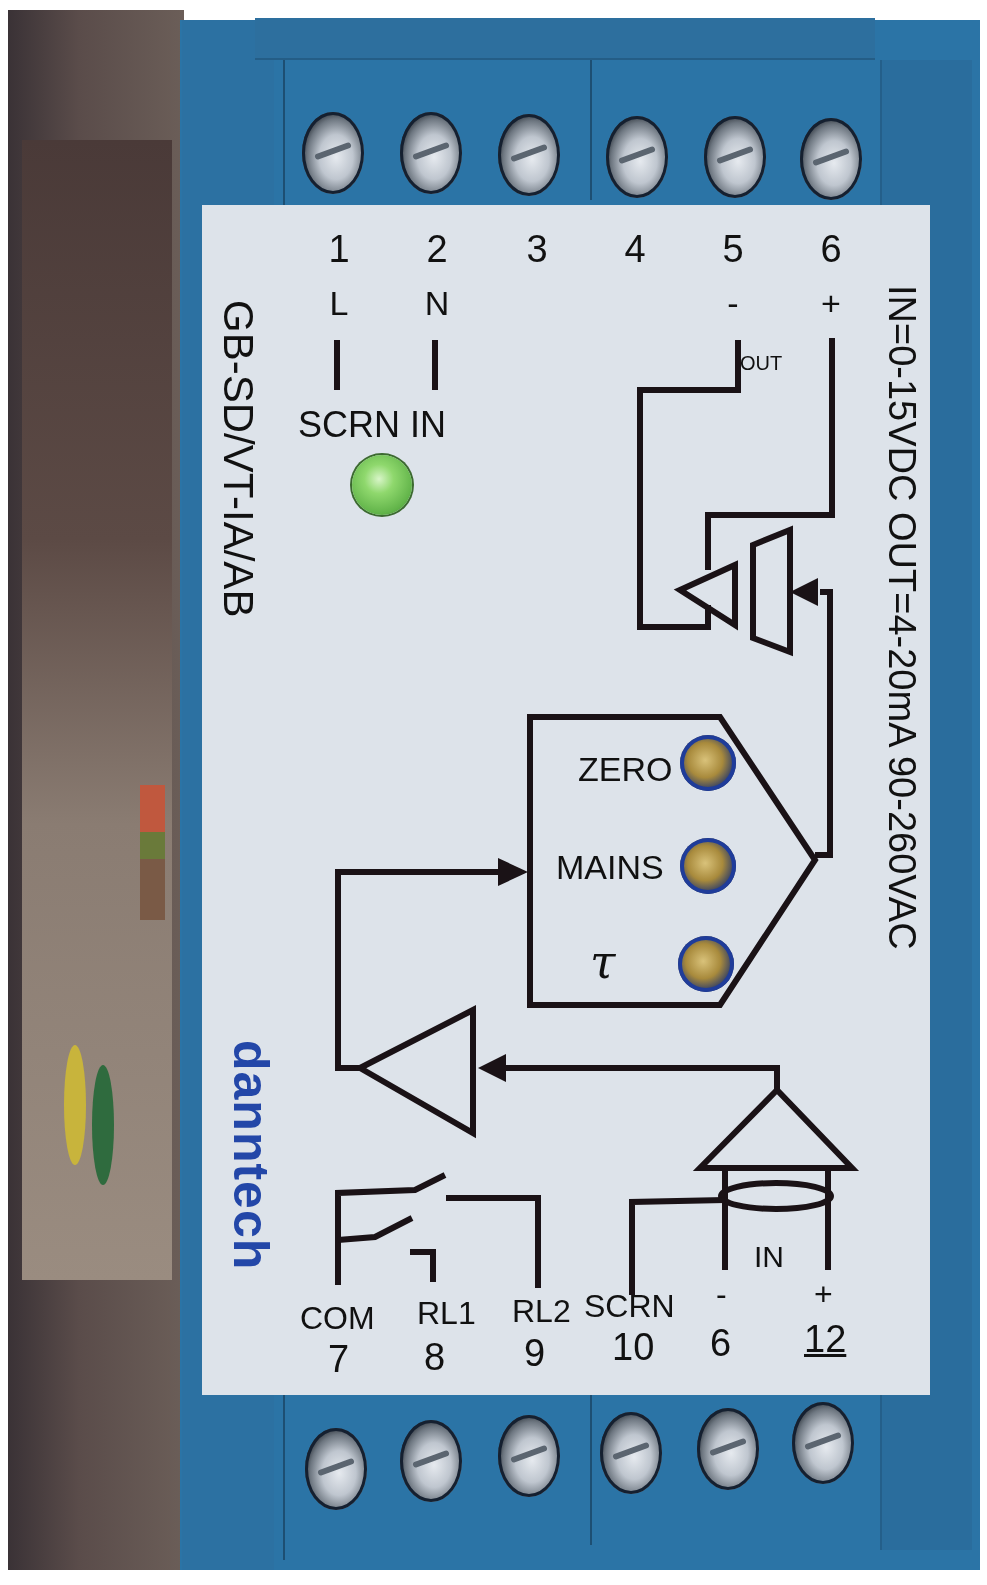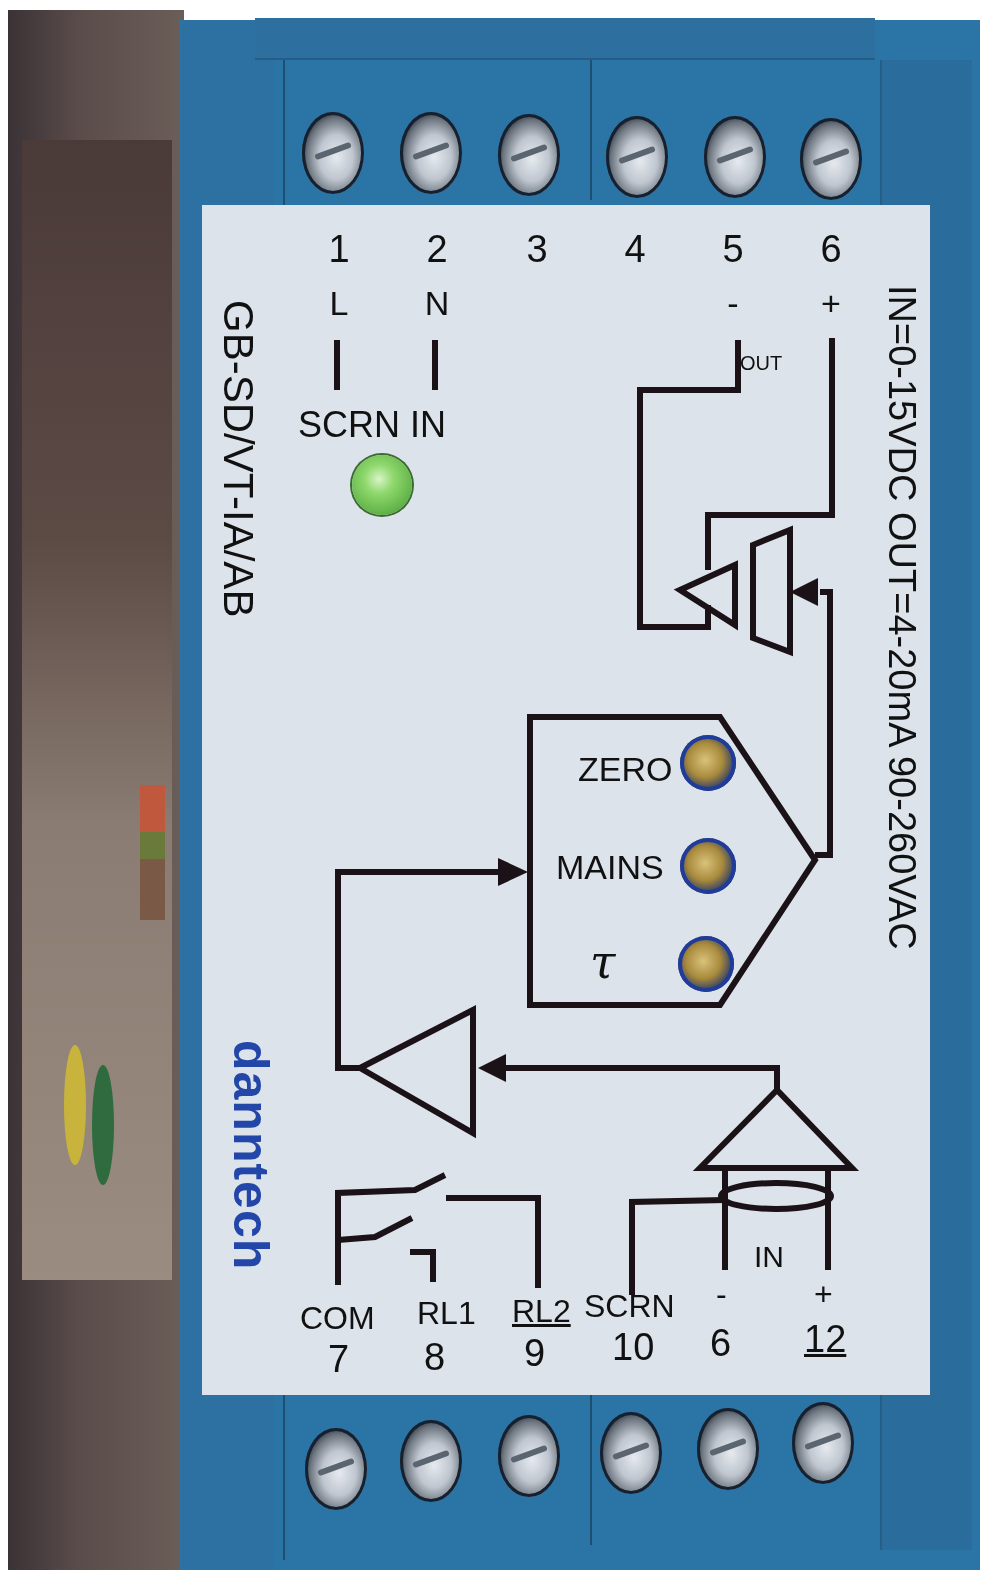--- a/index.html
+++ b/index.html
@@ -144,21 +144,21 @@
   <div class="txt" style="left:556px;top:848px;font-size:34px;">MAINS</div>
   <div class="txt" style="left:590px;top:935px;font-size:46px;font-family:'DejaVu Serif',serif;font-style:italic;">τ</div>
 
   <div class="pot" style="left:680px;top:735px;"></div>
   <div class="pot" style="left:680px;top:838px;"></div>
   <div class="pot" style="left:678px;top:936px;"></div>
 
   <div class="txt" style="left:754px;top:1240px;font-size:30px;">IN</div>
   <div class="txt" style="left:300px;top:1300px;font-size:32px;">COM</div>
   <div class="txt" style="left:417px;top:1295px;font-size:32px;">RL1</div>
-  <div class="txt" style="left:512px;top:1293px;font-size:32px;text-decoration:underline;">RL2</div>
+  <div class="txt" style="left:512px;top:1293px;font-size:32px;">RL2</div>
   <div class="txt" style="left:584px;top:1288px;font-size:32px;">SCRN</div>
   <div class="txt" style="left:716px;top:1276px;font-size:32px;">-</div>
   <div class="txt" style="left:814px;top:1276px;font-size:32px;">+</div>
 
   <div class="txt" style="left:328px;top:1338px;font-size:38px;">7</div>
   <div class="txt" style="left:424px;top:1336px;font-size:38px;">8</div>
   <div class="txt" style="left:524px;top:1332px;font-size:38px;">9</div>
   <div class="txt" style="left:612px;top:1326px;font-size:38px;text-align:right;">10</div>
   <div class="txt" style="left:710px;top:1322px;font-size:38px;">6</div>
   <div class="txt" style="left:804px;top:1318px;font-size:38px;text-decoration:underline;">12</div>

